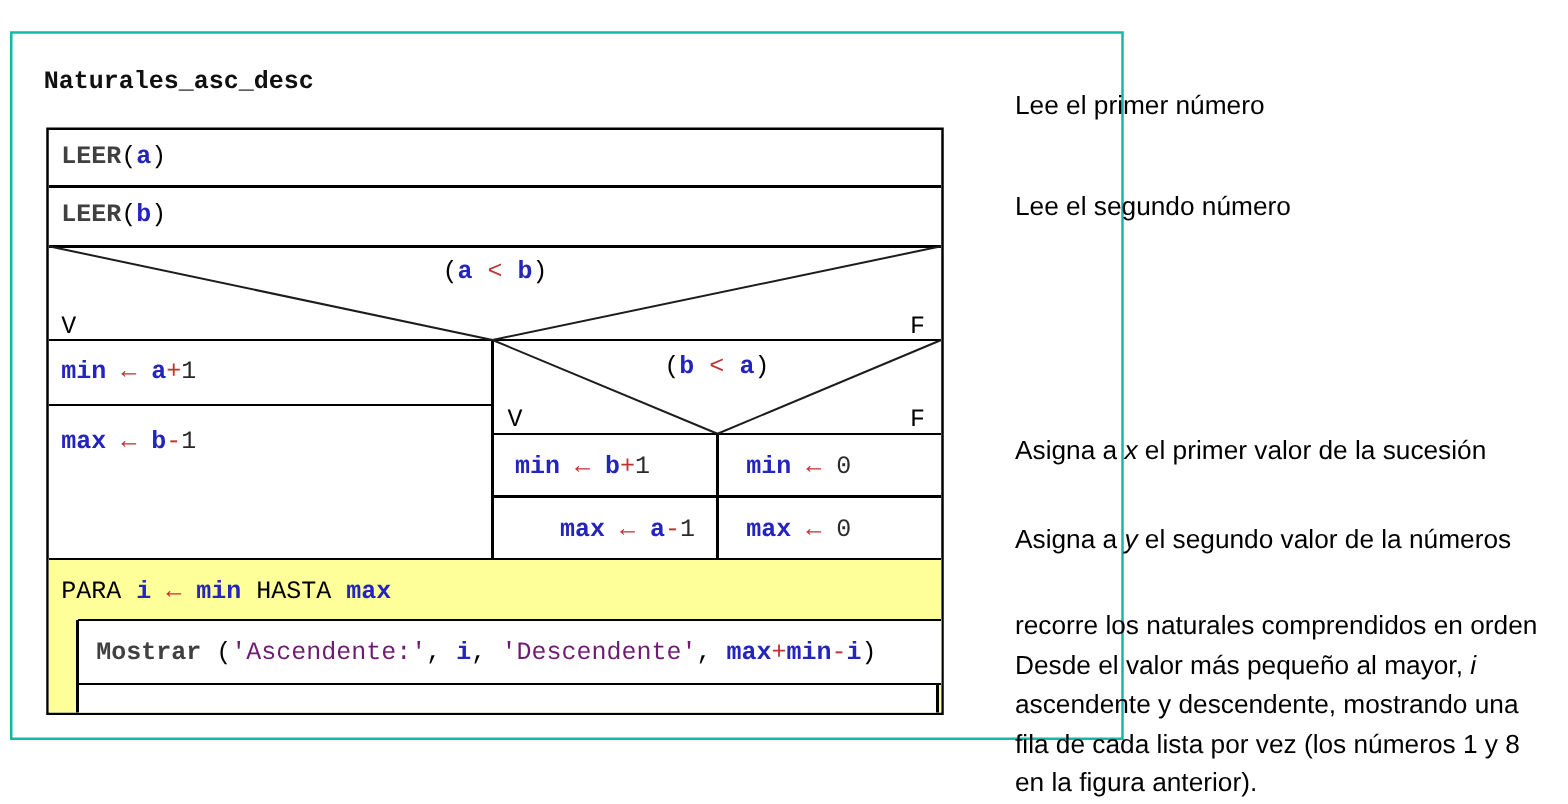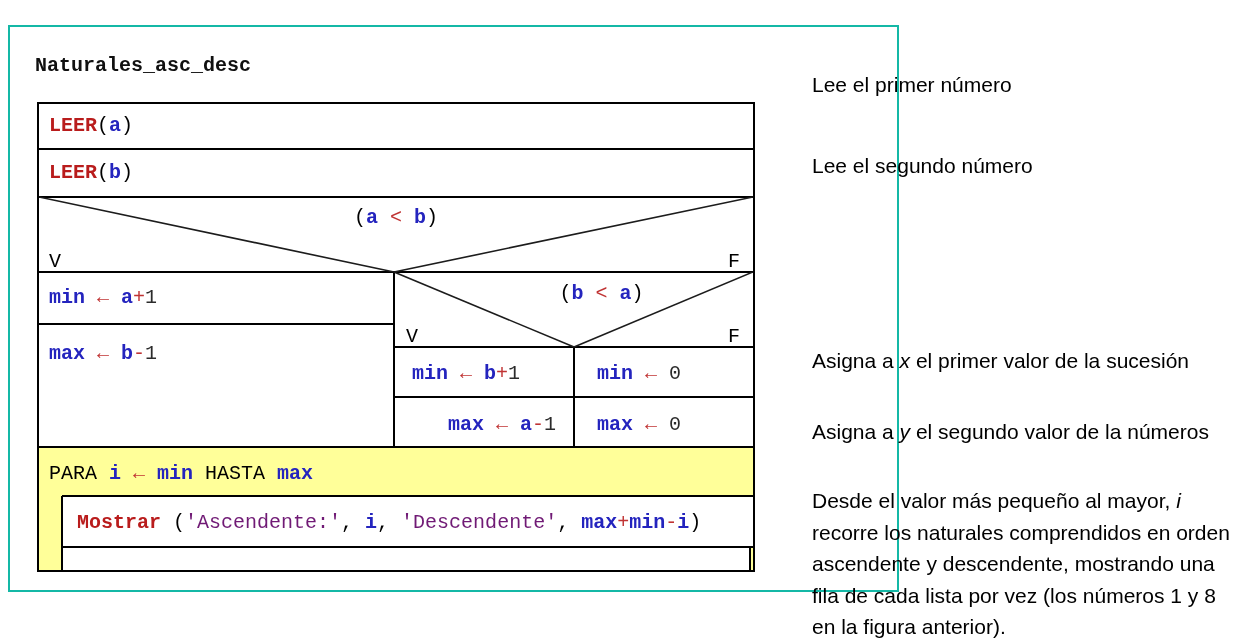--- a/index.html
+++ b/index.html
@@ -22,21 +22,21 @@
   .bg { position:absolute; }
   .bg-loop   { left:0; top:343px; width:714px; height:123px; background:#FFFF99; }
   .bg-body1  { left:23px; top:392px; width:691px; height:51px; background:#ffffff; }
   .bg-body2  { left:23px; top:443px; width:688px; height:23px; background:#ffffff; }
   svg.lines { position:absolute; left:0; top:0; width:714px; height:466px; }
   svg.lines line.st { stroke:#000000; stroke-width:2; shape-rendering:crispEdges; }
   svg.lines line.diag { stroke:#1c1c1c; stroke-width:1.6; }
   .code { position:absolute; font-size:20px; line-height:23px; white-space:pre; color:#000; }
   .centered { text-align:center; }
   .vf { position:absolute; font-size:20px; color:#000; }
-  .tk-kw  { color:#b91c1c; font-weight:bold;text-align:right; }
+  .tk-kw  { color:#404040; font-weight:bold;text-align:right; }
   .tk-var { color:#2424BE; font-weight:bold; }
   .tk-op  { color:#C03333; }
   .tk-num { color:#2b2b2b; }
   .tk-txt { color:#000000; }
   .tk-str { color:#701a75; }
   .annotations {
     position:absolute; left:812px; top:0; width:442px; height:643px;
     font-family:"Liberation Sans","DejaVu Sans",sans-serif; color:#000000;
   }
   .note { position:absolute; left:0; width:442px; font-size:21px; line-height:31.5px; }
@@ -81,21 +81,21 @@
       <div class="code" style="left:10px; top:10px;"><span class="tk-kw">LEER</span><span class="tk-txt">(</span><span class="tk-var">a</span><span class="tk-txt">)</span></div>
       <div class="code" style="left:10px; top:57px;"><span class="tk-kw">LEER</span><span class="tk-txt">(</span><span class="tk-var">b</span><span class="tk-txt">)</span></div>
 
       <div class="code centered" style="left:0; top:102px; width:714px;"><span class="tk-txt">(</span><span class="tk-var">a</span><span class="tk-op"> &lt; </span><span class="tk-var">b</span><span class="tk-txt">)</span></div>
       <div class="vf" style="left:10px;  top:146px;">V</div>
       <div class="vf" style="left:689px; top:146px;">F</div>
 
       <div class="code" style="left:10px; top:182px;"><span class="tk-var">min</span><span class="tk-op"> ← </span><span class="tk-var">a</span><span class="tk-op">+</span><span class="tk-num">1</span></div>
       <div class="code" style="left:10px; top:238px;"><span class="tk-var">max</span><span class="tk-op"> ← </span><span class="tk-var">b</span><span class="tk-op">-</span><span class="tk-num">1</span></div>
 
-      <div class="code centered" style="left:355px; top:178px; width:359px;padding-left:28px;"><span class="tk-txt">(</span><span class="tk-var">b</span><span class="tk-op"> &lt; </span><span class="tk-var">a</span><span class="tk-txt">)</span></div>
+      <div class="code centered" style="left:355px; top:178px; width:359px;"><span class="tk-txt">(</span><span class="tk-var">b</span><span class="tk-op"> &lt; </span><span class="tk-var">a</span><span class="tk-txt">)</span></div>
       <div class="vf" style="left:367px; top:221px;">V</div>
       <div class="vf" style="left:689px; top:221px;">F</div>
 
       <div class="code" style="left:373px; top:258px;"><span class="tk-var">min</span><span class="tk-op"> ← </span><span class="tk-var">b</span><span class="tk-op">+</span><span class="tk-num">1</span></div>
       <div class="code" style="left:558px; top:258px;"><span class="tk-var">min</span><span class="tk-op"> ← </span><span class="tk-num">0</span></div>
       <div class="code" style="left:373px; top:309px;padding-left:36px;"><span class="tk-var">max</span><span class="tk-op"> ← </span><span class="tk-var">a</span><span class="tk-op">-</span><span class="tk-num">1</span></div>
       <div class="code" style="left:558px; top:309px;"><span class="tk-var">max</span><span class="tk-op"> ← </span><span class="tk-num">0</span></div>
 
       <div class="code" style="left:10px; top:358px;"><span class="tk-txt">PARA </span><span class="tk-var">i</span><span class="tk-op"> ← </span><span class="tk-var">min</span><span class="tk-txt"> HASTA </span><span class="tk-var">max</span></div>
       <div class="code" style="left:38px; top:407px;"><span class="tk-kw">Mostrar </span><span class="tk-txt">(</span><span class="tk-str">'Ascendente:'</span><span class="tk-txt">, </span><span class="tk-var">i</span><span class="tk-txt">, </span><span class="tk-str">'Descendente'</span><span class="tk-txt">, </span><span class="tk-var">max</span><span class="tk-op">+</span><span class="tk-var">min</span><span class="tk-op">-</span><span class="tk-var">i</span><span class="tk-txt">)</span></div>
@@ -116,21 +116,21 @@
 
     <div class="note" style="top:345px;">
       <div class="nline"><span>Asigna a </span><em>x</em><span> el primer valor de la sucesión</span></div>
     </div>
 
     <div class="note" style="top:416px;">
       <div class="nline"><span>Asigna a </span><em>y</em><span> el segundo valor de la números</span></div>
     </div>
 
     <div class="note" style="top:485px;">
+      <div class="nline">recorre los naturales comprendidos en orden</div>
       <div class="nline"><span>Desde el valor más pequeño al mayor, </span><em>i</em></div>
-      <div class="nline">recorre los naturales comprendidos en orden</div>
       <div class="nline">ascendente y descendente, mostrando una</div>
       <div class="nline">fila de cada lista por vez (los números 1 y 8</div>
       <div class="nline">en la figura anterior).</div>
     </div>
 
   </div>
 </div>
 
 </body></html>

